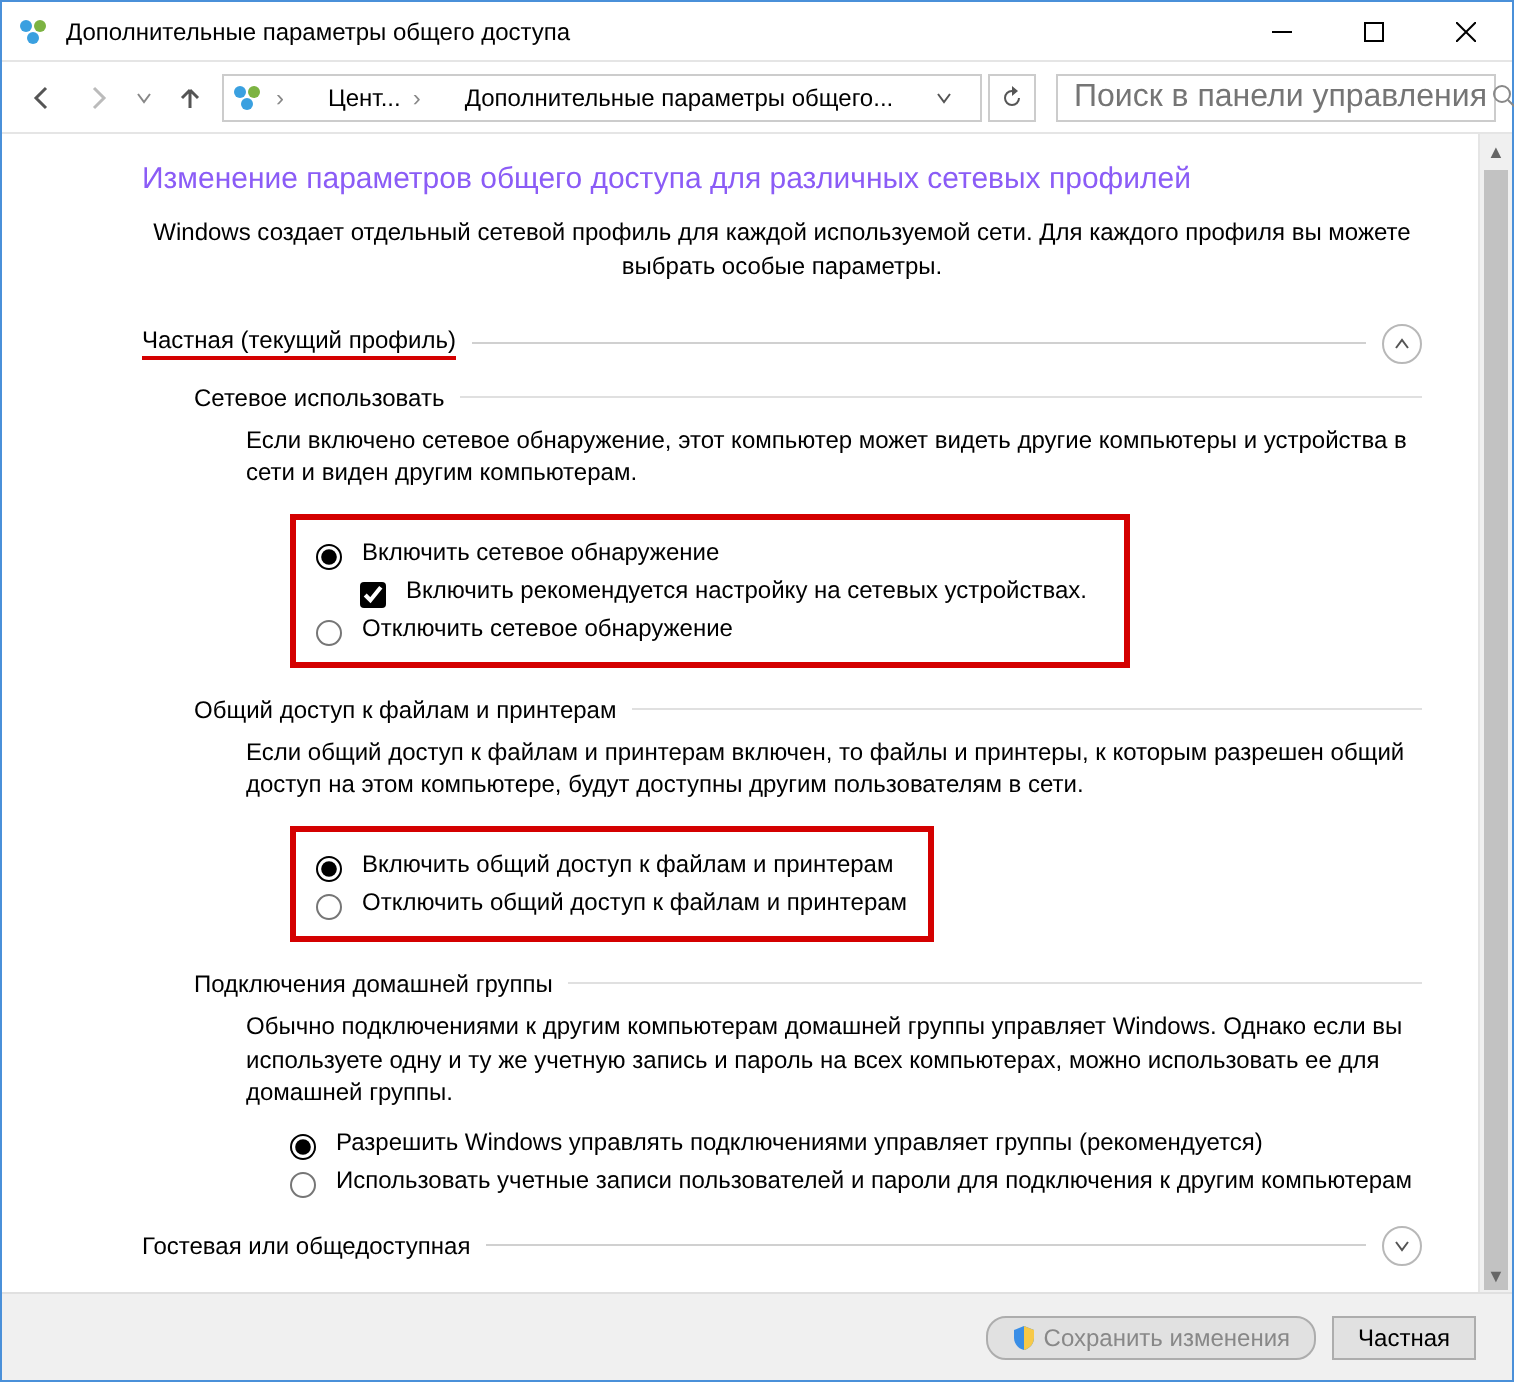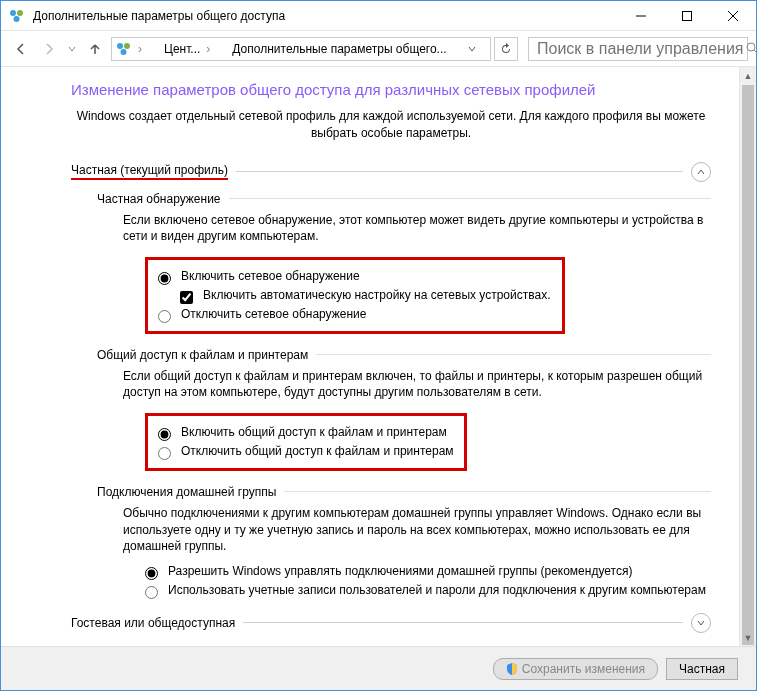--- a/index.html
+++ b/index.html
@@ -153,32 +153,32 @@
         <span class="line"></span>
         <span class="chev-btn">
               <svg width="8" height="8" viewBox="0 0 8 8">
                 <path d="M1 6 L4 2 L7 6" fill="none" stroke="#555" stroke-width="1"></path>
               </svg>
             </span>
       </div>
 
       <div class="subsection">
         <div class="sub-header">
-          <span>Частная обнаружение</span>
+          <span>Сетевое использовать</span>
           <span class="line"></span>
         </div>
         <p class="sub-desc">Если включено сетевое обнаружение, этот компьютер может видеть другие компьютеры и устройства в сети и виден другим компьютерам.</p>
         <div class="redbox">
           <div class="option-row">
             <input type="radio" name="disc" checked="" style="">
             <label>Включить сетевое обнаружение</label>
           </div>
           <div class="option-row indent-cb">
             <input type="checkbox" checked="" style="">
-            <label>Включить автоматическую настройку на сетевых устройствах.</label>
+            <label>Включить рекомендуется настройку на сетевых устройствах.</label>
           </div>
           <div class="option-row">
             <input type="radio" name="disc" style="">
             <label>Отключить сетевое обнаружение</label>
           </div>
         </div>
       </div>
 
       <div class="subsection">
         <div class="sub-header">
@@ -200,21 +200,21 @@
 
       <div class="subsection">
         <div class="sub-header">
           <span>Подключения домашней группы</span>
           <span class="line"></span>
         </div>
         <p class="sub-desc">Обычно подключениями к другим компьютерам домашней группы управляет Windows. Однако если вы используете одну и ту же учетную запись и пароль на всех компьютерах, можно использовать ее для домашней группы.</p>
         <div class="plain-opts">
           <div class="option-row">
             <input type="radio" name="hg" checked="" style="">
-            <label>Разрешить Windows управлять подключениями домашней группы (рекомендуется)</label>
+            <label>Разрешить Windows управлять подключениями управляет группы (рекомендуется)</label>
           </div>
           <div class="option-row">
             <input type="radio" name="hg" style="">
             <label>Использовать учетные записи пользователей и пароли для подключения к другим компьютерам</label>
           </div>
         </div>
       </div>
     </div>
 
     <div class="section">

